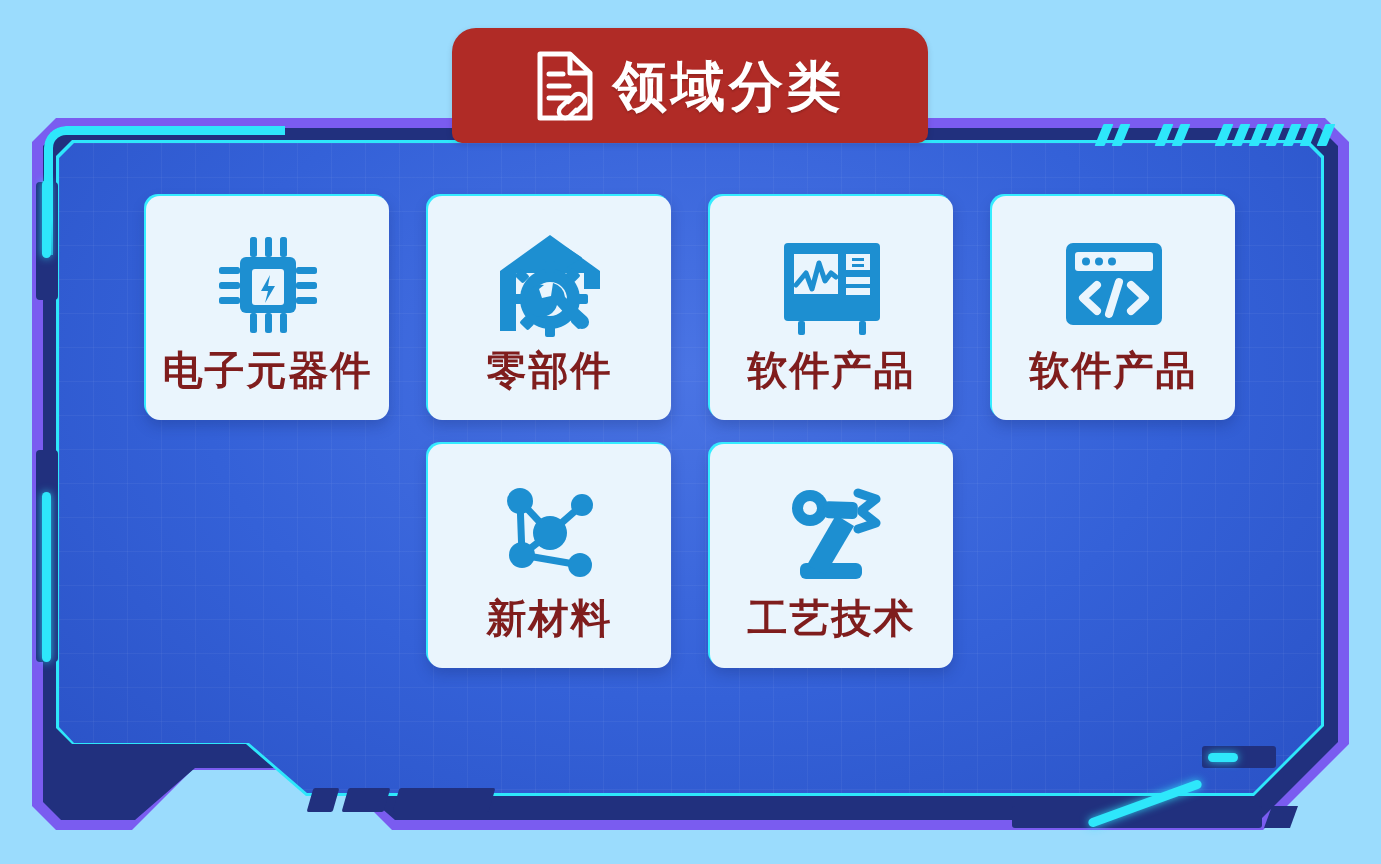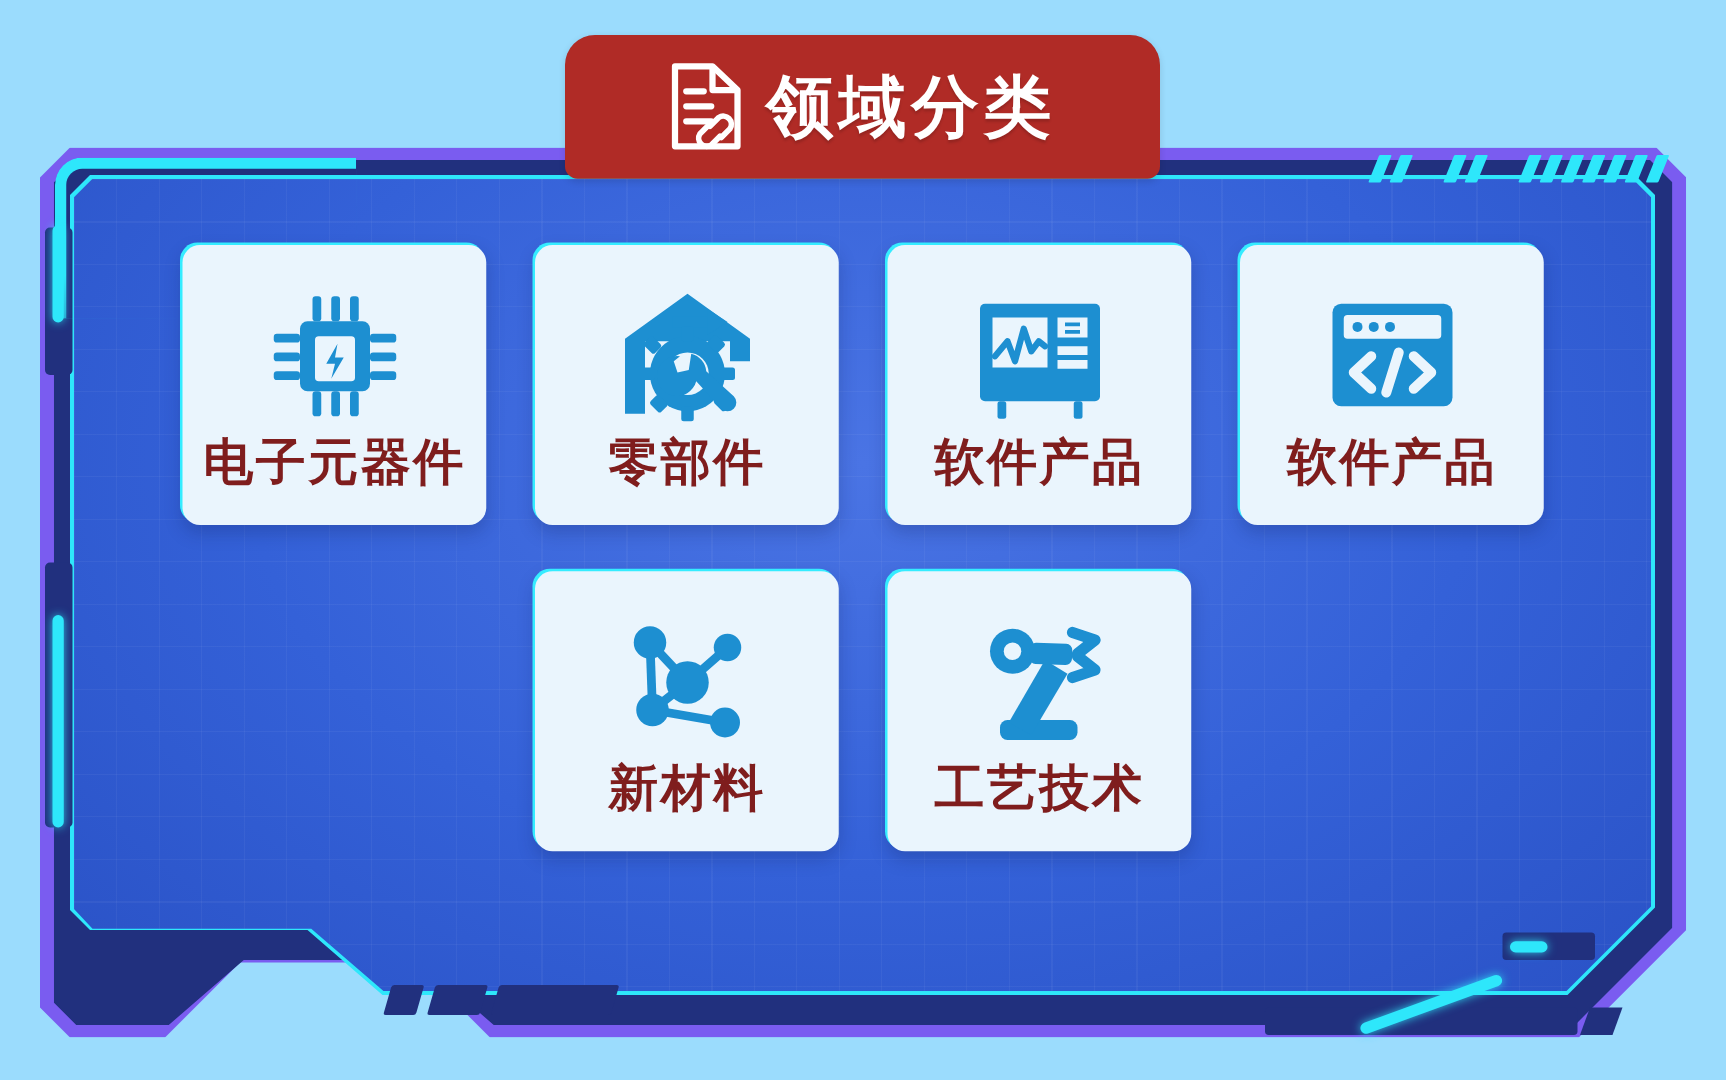--- a/index.html
+++ b/index.html
@@ -205,21 +205,21 @@
   
   #cards-layer {
     position: absolute; inset: 0; z-index: 20; pointer-events: none;
   }
   .card-row {
     position: absolute; left: 0; right: 0;
     display: flex; justify-content: center; gap: 39px;
     pointer-events: none;
   }
   #card-row-1 { top: 196px; }
-  #card-row-2 { top: 457px; }
+  #card-row-2 { top: 444px; }
 
   .card {
     pointer-events: auto;
     width: 243px;
     height: 224px;
     background: #eaf5fd;
     border-radius: 14px;
     display: flex;
     flex-direction: column;
     align-items: center;

